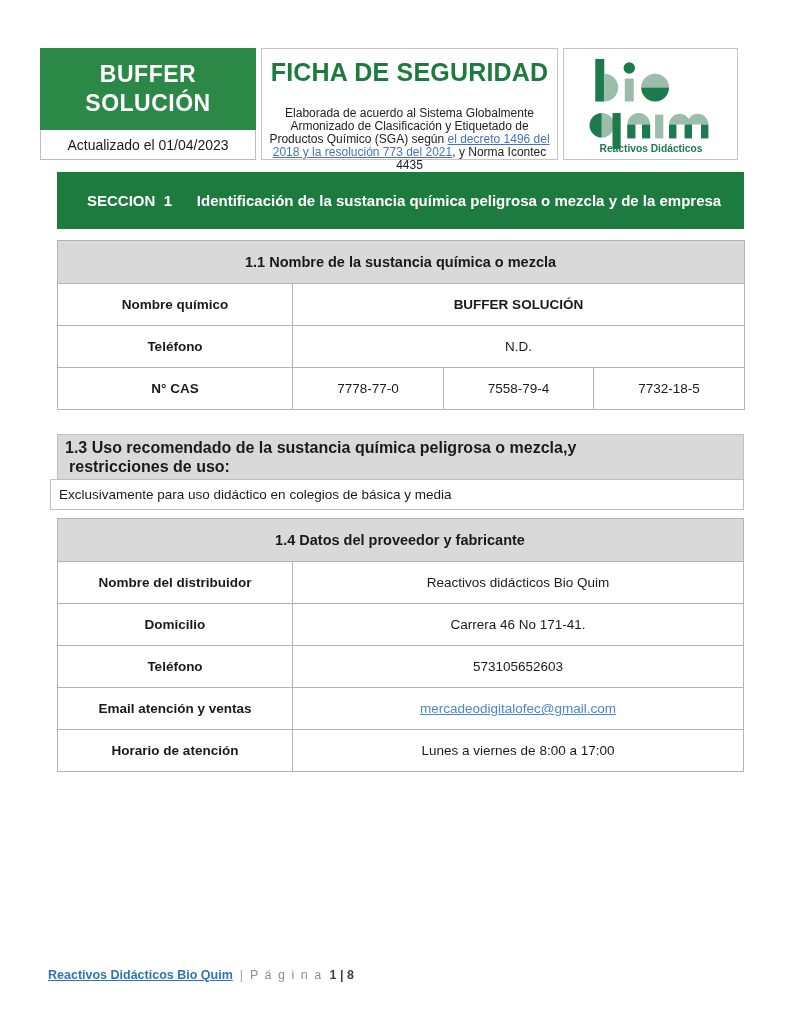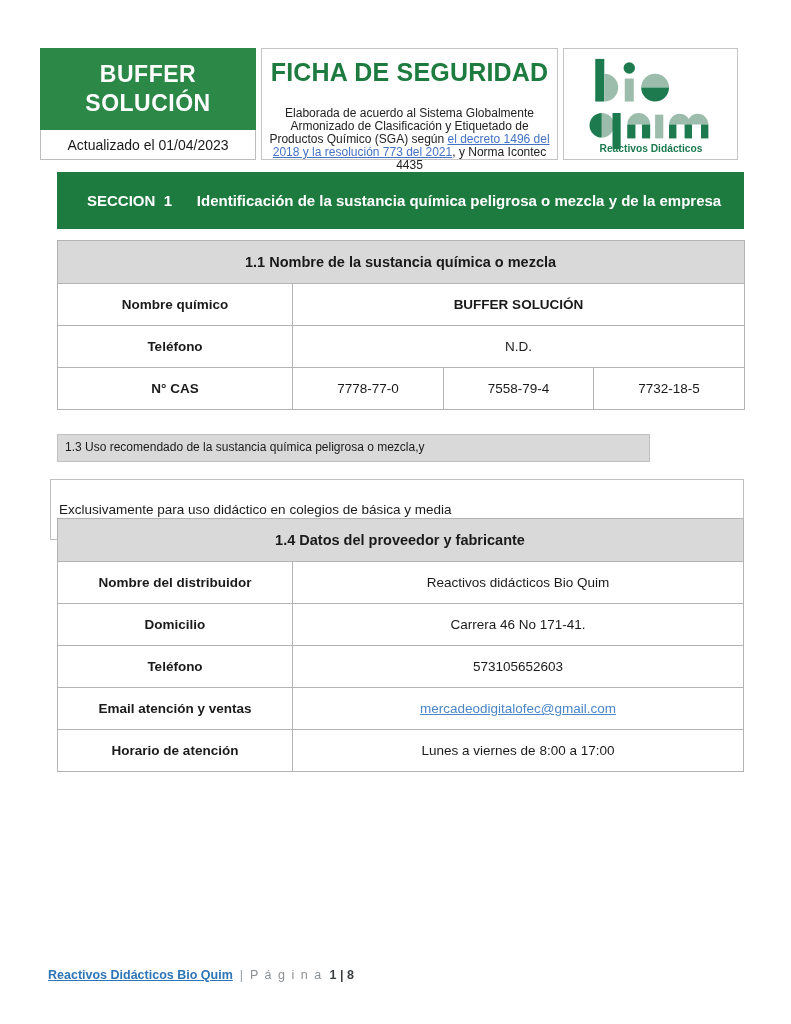--- a/index.html
+++ b/index.html
@@ -71,30 +71,30 @@
   .tbl tr.r30 td { height: 31px; }
   .bold-val { font-weight: bold; }
   .tbl a { color: #4a86c8; text-decoration: underline; cursor: pointer; }
 
   .t11 { top: 240px; }
   .t12 { top: 362px; }
   .t14 { top: 518px; }
 
   
   .t13-head {
-    position: absolute; left: 57px; top: 434px; width: 593px;
+    position: absolute; left: 57px; top: 434px; width: 687px;
     background: #d9d9d9; border: 1px solid #c0c0c0;
-    font-size: 12px; font-weight: normal; line-height: 19px;
+    font-size: 16px; font-weight: bold; line-height: 19px;
     padding: 3px 10px 4px 7px;
   }
   .t13-head .line2 { padding-left: 4px; }
   .t13-body {
     position: absolute; left: 50px; top: 479px; width: 694px;
     background: #fff; border: 1px solid #c0c0c0;
-    font-size: 13.5px; padding: 22px 8px;
+    font-size: 13.5px; padding: 7px 8px;
   }
 
   
   .footer {
     position: absolute; left: 48px; top: 968px;
     font-size: 12.5px; display: flex; align-items: center; gap: 7px;
     white-space: nowrap;
   }
   .footer .brand { color: #2e75b6; font-weight: bold; text-decoration: underline; cursor: pointer; }
   .footer .sep { color: #9aa0a6; }
@@ -185,20 +185,21 @@
       <td>7778-77-0</td>
       <td>7558-79-4</td>
       <td>7732-18-5</td>
     </tr>
   </tbody>
     </table>
 
 
   <div class="t13-head">
     <div>1.3 Uso recomendado de la sustancia química peligrosa o mezcla,y</div>
+    <div class="line2">restricciones de uso:</div>
   </div>
   <div class="t13-body">Exclusivamente para uso didáctico en colegios de básica y media</div>
 
   <table class="tbl t14">
     <colgroup>
         <col style="width:235px">
         <col>
       </colgroup>
     <tbody>
         <tr>

